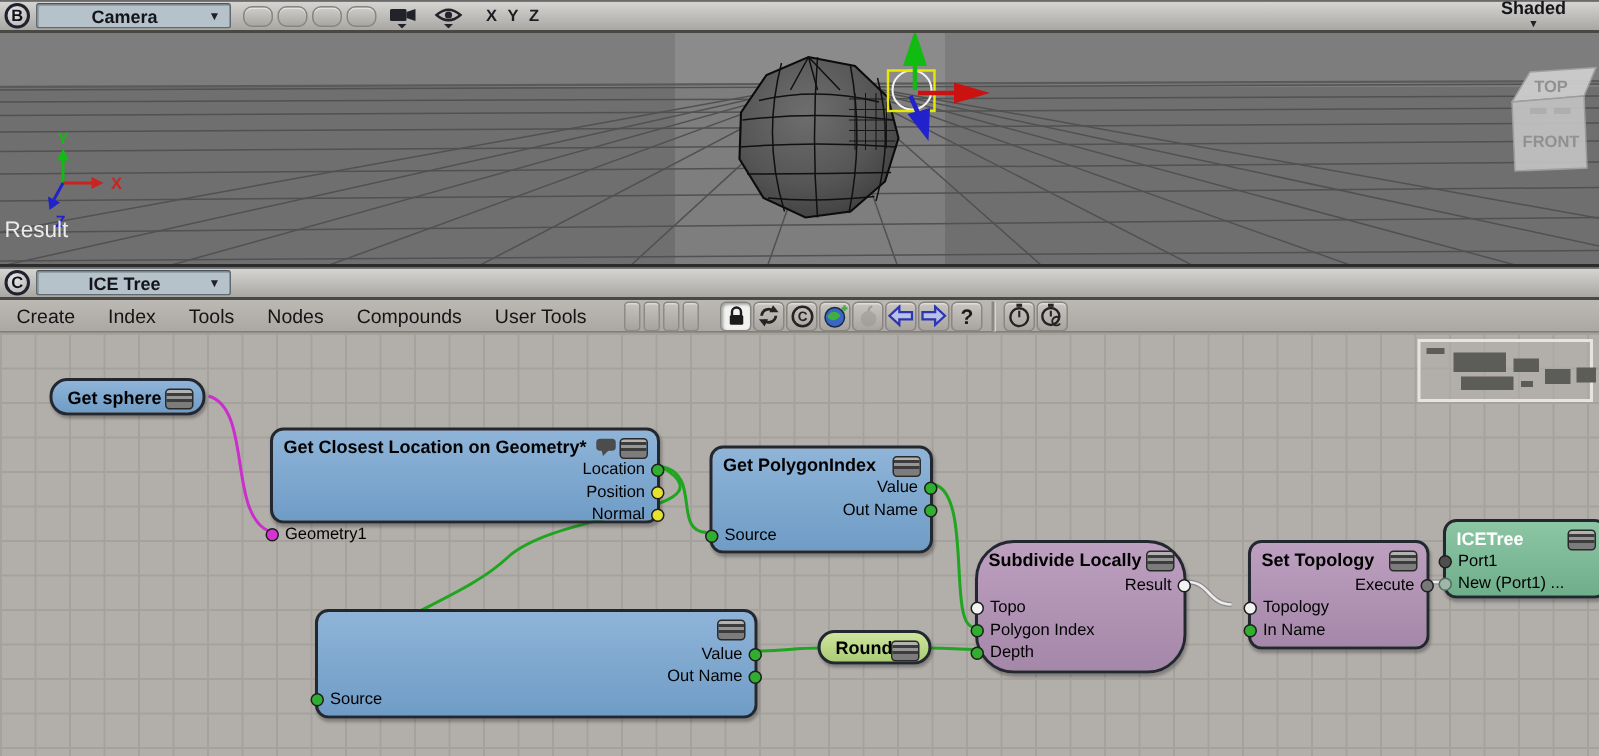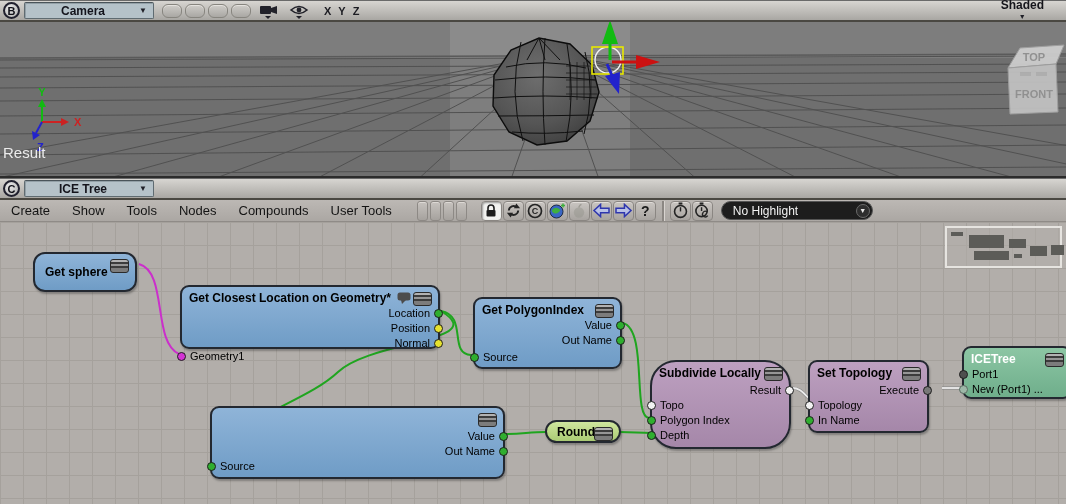--- a/index.html
+++ b/index.html
@@ -250,21 +250,21 @@
           <span>C</span>
         </div>
       <div class="view-field">
         <span class="vf-label">ICE Tree</span>
         <span class="vf-caret">▼</span>
       </div>
     </div>
 
     <div class="ice-menubar">
       <span class="menu-item">Create</span>
-      <span class="menu-item">Show</span>
+      <span class="menu-item">Index</span>
       <span class="menu-item">Tools</span>
       <span class="menu-item">Nodes</span>
       <span class="menu-item">Compounds</span>
       <span class="menu-item">User Tools</span>
       <div style="width:14px"></div>
       <div class="slot"></div>
       <div class="slot"></div>
       <div class="slot"></div>
       <div class="slot"></div>
       <div style="width:12px"></div>
@@ -323,42 +323,38 @@
         </svg>
       </div>
       <div class="tool-btn">
         <svg width="17" height="17" viewBox="0 0 18 18">
           <rect x="6" y="0.5" width="4" height="2.2" fill="#242424"></rect>
           <circle cx="8" cy="9.5" r="6" fill="none" stroke="#242424" stroke-width="1.7"></circle>
           <path d="M8 9.5 L8 5.5" stroke="#242424" stroke-width="1.5"></path>
           <path d="M14.5 14.5 a3 3 0 1 1 -0.8 -4.2" fill="none" stroke="#242424" stroke-width="1.4"></path>
         </svg>
       </div>
-      <div class="hl-dropdown">
-        <span class="hl-label">No Highlight</span>
-        <span class="hl-circle">▼</span>
-      </div>
     </div>
 
     <div class="canvas">
 
       <svg class="wires" width="1066" height="282" viewBox="0 0 1066 282">
         <path d="M139,42 C168,50 152,120 179,132" fill="none" stroke="#cb2fcb" stroke-width="2"></path>
         <path d="M441,89 C468,94 448,132 471,133" fill="none" stroke="#1fa51f" stroke-width="2"></path>
         <path d="M441,89 C492,120 372,118 338,150 C304,182 232,196 212,241" fill="none" stroke="#1fa51f" stroke-width="2"></path>
         <path d="M623,101 C648,108 632,195 649,196" fill="none" stroke="#1fa51f" stroke-width="2"></path>
         <path d="M506,212 C522,212 530,210 546,210" fill="none" stroke="#1fa51f" stroke-width="2"></path>
         <path d="M620,210 C634,210 638,211 651,211" fill="none" stroke="#1fa51f" stroke-width="2"></path>
         <path d="M792,166 C806,166 806,181 821,181" fill="none" stroke="#8a8a8a" stroke-width="3.2"></path>
         <path d="M792,166 C806,166 806,181 821,181" fill="none" stroke="#ececec" stroke-width="1.8"></path>
         <path d="M942,166 C950,166 954,166 963,166" fill="none" stroke="#8a8a8a" stroke-width="3.2"></path>
         <path d="M942,166 C950,166 954,166 963,166" fill="none" stroke="#ececec" stroke-width="1.8"></path>
       </svg>
 
-      <div class="node pill blue" style="left:33px;top:30px;width:104px;height:40px;">
+      <div class="node pill blue" style="left:33px;top:30px;width:104px;height:25px;">
         <span class="title">Get sphere</span>
         <span class="burger"></span>
       </div>
 
 
       <div class="node blue" style="left:180px;top:63px;width:260px;height:64px;">
         <div class="title">Get Closest Location on Geometry*</div>
         <svg class="bubble" width="14" height="12" viewBox="0 0 14 12">
           <rect x="0.5" y="0.5" width="13" height="8" rx="2.5" fill="#4c4c4c"></rect>
           <polygon points="4,8 9,8 5,12" fill="#4c4c4c"></polygon>
@@ -434,21 +430,21 @@
         <div class="prow in" style="top:51px">
             <span class="dot green"></span>
             <span>Polygon Index</span>
           </div>
         <div class="prow in" style="top:66px">
             <span class="dot green"></span>
             <span>Depth</span>
           </div>
       </div>
 
-      <div class="node purple" style="left:808px;top:138px;width:121px;height:73px;">
+      <div class="node purple" style="left:832px;top:138px;width:121px;height:73px;">
         <div class="title">Set Topology</div>
         <span class="burger"></span>
         <div class="prow out" style="top:21px">
             <span>Execute</span>
             <span class="dot gray"></span>
           </div>
         <div class="prow in" style="top:36px">
             <span class="dot white"></span>
             <span>Topology</span>
           </div>

